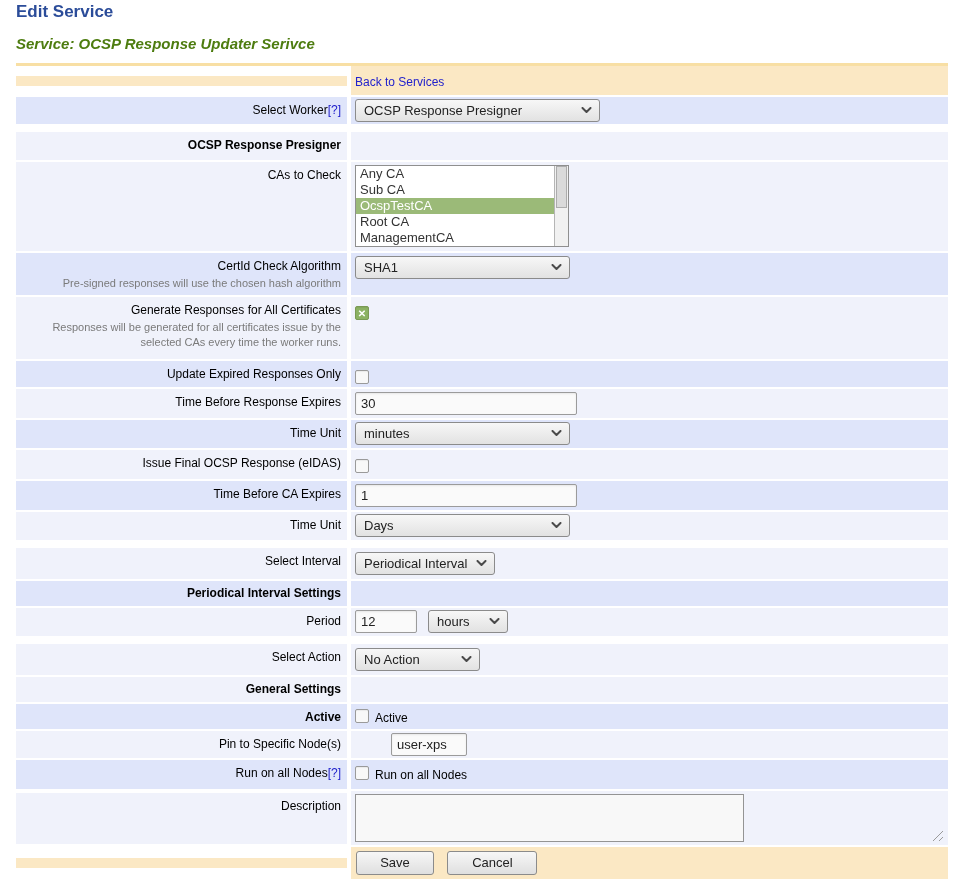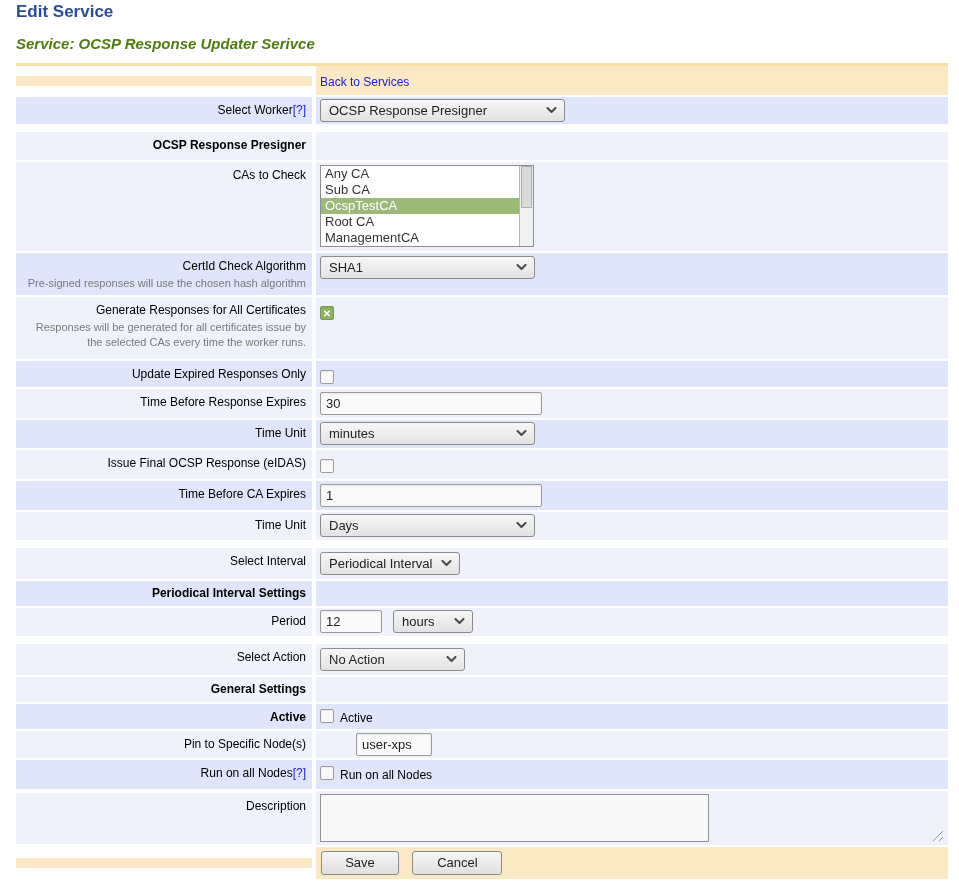--- a/index.html
+++ b/index.html
@@ -19,21 +19,21 @@
     margin: 0; padding: 13px 0 0 16px;
     font-size: 15px; font-weight: bold; color: #4d7c0f; font-style: italic;
   }
   .tbl { margin: 11px 11px 0 16px; width: 932px; }
   .band { width: 100%; }
   .band-top { height: 3px; background: #F8DFA4; }
   .row { display: flex; column-gap: 4px; margin-bottom: 2px; }
   .row.tight { margin-bottom: 0; align-items: center; }
   .spacer { height: 6px; }
   .cl {
-    width: 296px; flex: none;
+    width: 331px; flex: none;
     text-align: right;
     padding: 6px 6px 4px 4px;
     font-size: 12px; line-height: 15px;
   }
   .cr { flex: 1; padding: 2px 4px 2px 4px; }
   
   .tan  { background: #FBE8C4; }
   .lav  { background: #DFE5FA; }
   .lit  { background: #F0F2FB; }
   .lbl { color: #000; }
@@ -47,21 +47,21 @@
   .select {
     display: inline-flex; align-items: center; justify-content: space-between;
     height: 23px; padding: 0 7px 0 8px;
     background: linear-gradient(#F7F7F7, #E2E2E2);
     border: 1px solid #8B8B8B; border-radius: 3px;
     font-size: 13px; color: #222; cursor: pointer;
     vertical-align: middle;
   }
   .select .chev { display: inline-flex; margin-left: 8px; }
   .w245 { width: 245px; } .w215 { width: 215px; } .w140 { width: 140px; }
-  .w125 { width: 145px; } .w80  { width: 80px; }
+  .w125 { width: 125px; } .w80  { width: 80px; }
   input.text {
     height: 23px; padding: 0 5px;
     background: #FAFAFA; border: 1px solid #9B9B9B; border-radius: 2px;
     box-shadow: inset 0 1px 2px rgba(0,0,0,0.08);
     font-family: "Liberation Sans", sans-serif; font-size: 13px; color: #222;
   }
   .iw222 { width: 222px; } .iw62 { width: 62px; } .iw76 { width: 76px; height: 21px; margin-left: 36px; }
   .listbox {
     display: flex; width: 214px; height: 82px;
     border: 1px solid #8F8F8F; background: #fff;

